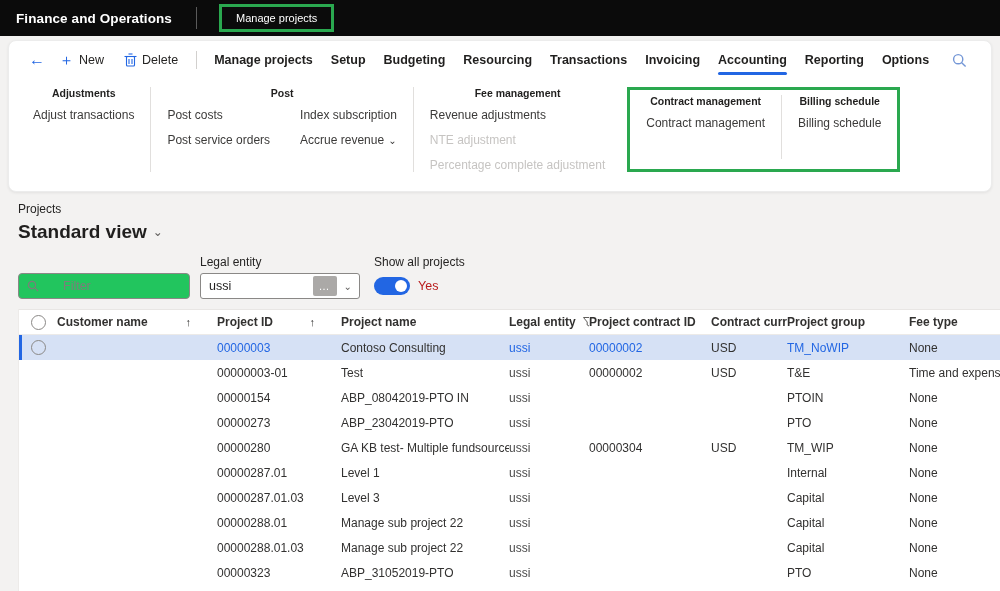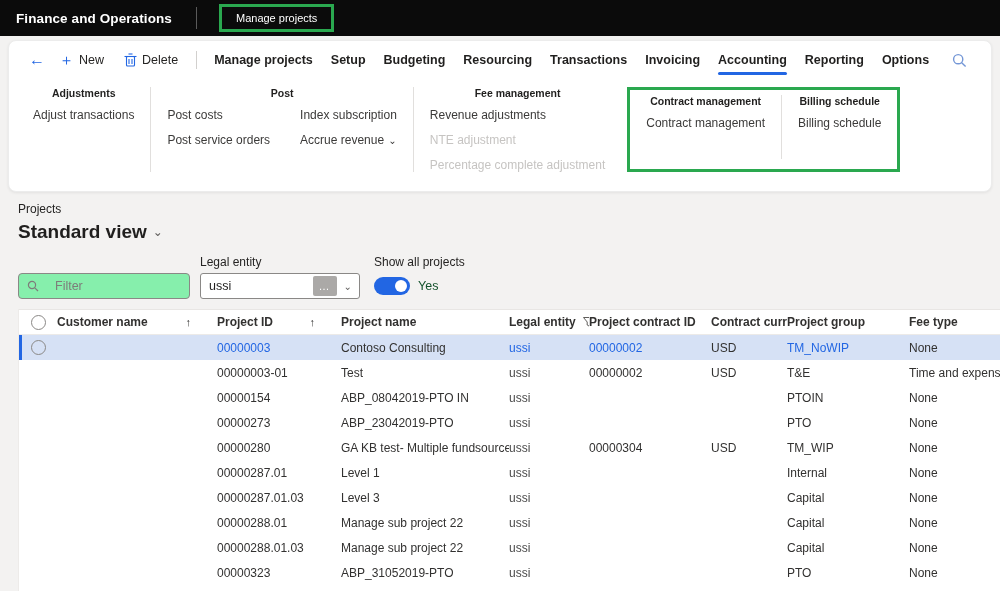--- a/index.html
+++ b/index.html
@@ -37,38 +37,38 @@
   .vdiv { width: 1px; background: #e1dfdd; }
   .hlbox { display: flex; align-items: stretch; border: 3px solid #2aa84f; margin-left: 6px; padding: 5px 0 10px; }
 
   
   .content { padding: 10px 12px 0 18px; }
   .caption { font-size: 12px; color: #252423; }
   .view-title { font-size: 19px; font-weight: bold; color: #201f1e; margin-top: 5px; display: flex; align-items: center; gap: 6px; }
   .view-title .chev { font-size: 12px; font-weight: normal; color: #605e5c; }
 
   .filter-row { display: flex; align-items: flex-end; margin-top: 12px; }
-  .finput { width: 172px; height: 26px; border: 1px solid #8a8886; border-radius: 4px; background: #86efac;
-            display: flex; align-items: center; padding: 0 8px; gap: 16px; }
+  .finput { width: 172px; height: 26px; border: 1px solid #8a8886; border-radius: 4px; background: #22c55e;
+            display: flex; align-items: center; padding: 0 8px; gap: 24px; }
   .finput input { border: 0; outline: 0; flex: 1; font-size: 12.5px; font-family: "Liberation Sans", sans-serif;
                   color: #323130; background: transparent; width: 100%; }
   .finput input::placeholder { color: #7e7c7a; }
   .field-block { margin-left: 10px; display: flex; flex-direction: column; gap: 4px; }
   .field-label { font-size: 12px; color: #252423; }
   .combo { width: 160px; height: 26px; border: 1px solid #8a8886; border-radius: 3px; background: #fff;
            display: flex; align-items: center; }
   .combo .val { flex: 1; padding-left: 8px; font-size: 12.5px; color: #201f1e; }
   .lookup-btn { width: 24px; height: 20px; background: #aba9a7; border-radius: 2px; color: #fff;
                 font-size: 11px; display: flex; align-items: center; justify-content: center; letter-spacing: 1px; }
   .combo .dchev { padding: 0 7px; color: #605e5c; font-size: 10px; }
   .toggle-block { margin-left: 14px; justify-content: flex-end; }
   .toggle-row { display: flex; align-items: center; gap: 8px; height: 26px; }
   .toggle { width: 36px; height: 18px; border-radius: 9px; background: #2266E3; position: relative; }
   .toggle .knob { position: absolute; width: 12px; height: 12px; border-radius: 50%; background: #fff; top: 3px; right: 3px; }
-  .toggle-val { font-size: 12.5px; color: #14532d; }
+  .toggle-val { font-size: 12.5px; color: #b91c1c; }
 
   
   .grid { margin-left: 18px; margin-top: 10px; border-left: 1px solid #edebe9; background: #fff; }
   .ghead { display: flex; height: 26px; background: #fff; font-size: 12px; font-weight: bold;
            color: #323130; border-top: 1px solid #e8e6e4; border-bottom: 1px solid #eceae8; }
   .grow { display: flex; align-items: center; height: 25px; background: #fff; font-size: 12px; color: #323130; }
   .grow.sel { background: #d6e1f5; position: relative; }
   .grow.sel::before { content: ''; position: absolute; left: 0; top: 0; bottom: 0; width: 3px; background: #2266E3; }
   .cell { padding-right: 10px; overflow: hidden; white-space: nowrap; display: flex; align-items: center; }
   .c-check { width: 38px; justify-content: center; padding-right: 0; flex: none; }

